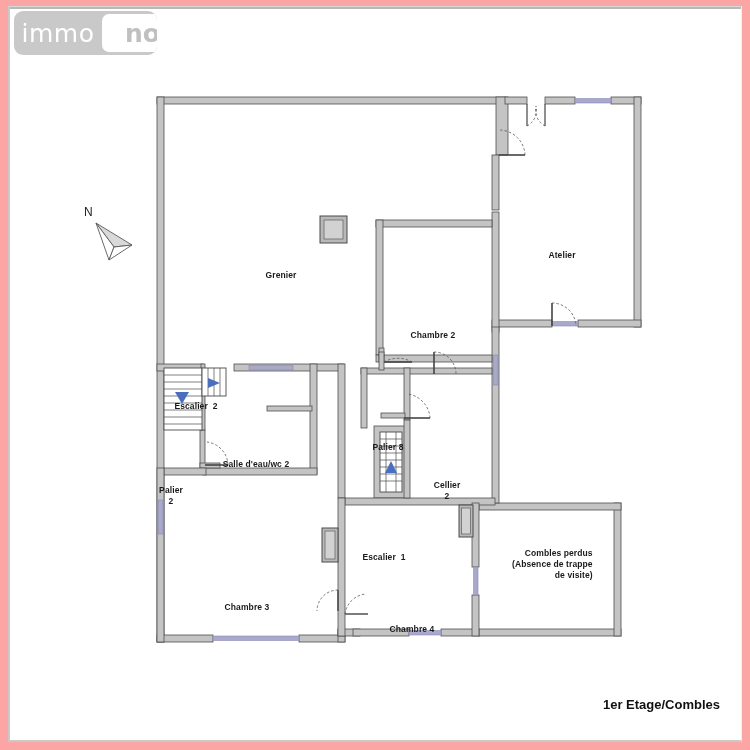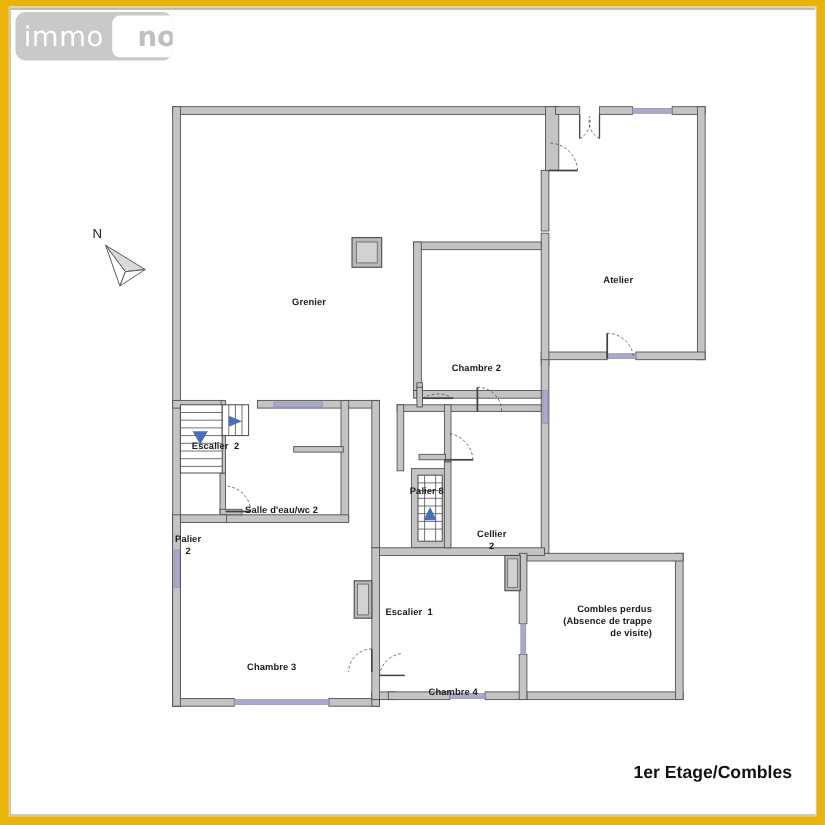--- a/index.html
+++ b/index.html
@@ -4,21 +4,21 @@
 <style>
   html, body {
     margin: 0;
     padding: 0;
     background: #ffffff;
   }
   #page {
     position: relative;
     width: 750px;
     height: 750px;
-    background: #eab308;
+    background: #fca5a5;
     font-family: "Liberation Sans", sans-serif;
     overflow: hidden;
   }
   
   #frame {
     position: absolute;
     left: 8px;
     top: 6px;
     width: 734px;
     height: 736px;
@@ -120,21 +120,21 @@
   }
   .rlabel.left {
     text-align: right;
   }
   #plan-title {
     position: absolute;
     right: 30px;
     bottom: 38px;
     font-family: "Liberation Sans", sans-serif;
     font-weight: bold;
-    font-size: 16px;
+    font-size: 13px;
     color: #111111;
     white-space: pre;
   }
 </style>
 </head>
 <body>
 
 <div id="page">
 
   <div id="frame"></div>
@@ -355,21 +355,21 @@
     <div class="rlabel center" style="left:281px;top:227px;">Grenier</div>
     <div class="rlabel center" style="left:562px;top:207px;">Atelier</div>
     <div class="rlabel center" style="left:433px;top:287px;">Chambre 2</div>
     <div class="rlabel center" style="left:256px;top:416px;">Salle d'eau/wc 2</div>
     <div class="rlabel center" style="left:196px;top:358px;">Escalier  2</div>
     <div class="rlabel center" style="left:171px;top:448px;">Palier
 2</div>
     <div class="rlabel center" style="left:388px;top:399px;">Palier 8</div>
     <div class="rlabel center" style="left:447px;top:443px;">Cellier
 2</div>
-    <div class="rlabel center" style="left:372px;top:509px;">Escalier  1</div>
+    <div class="rlabel center" style="left:384px;top:509px;">Escalier  1</div>
     <div class="rlabel center" style="left:247px;top:559px;">Chambre 3</div>
     <div class="rlabel center" style="left:412px;top:581px;">Chambre 4</div>
     <div class="rlabel left" style="left:512px;top:548px;">Combles perdus
 (Absence de trappe
 de visite)</div>
   </div>
 
   <div id="plan-title">1er Etage/Combles</div>
 
 </div>

